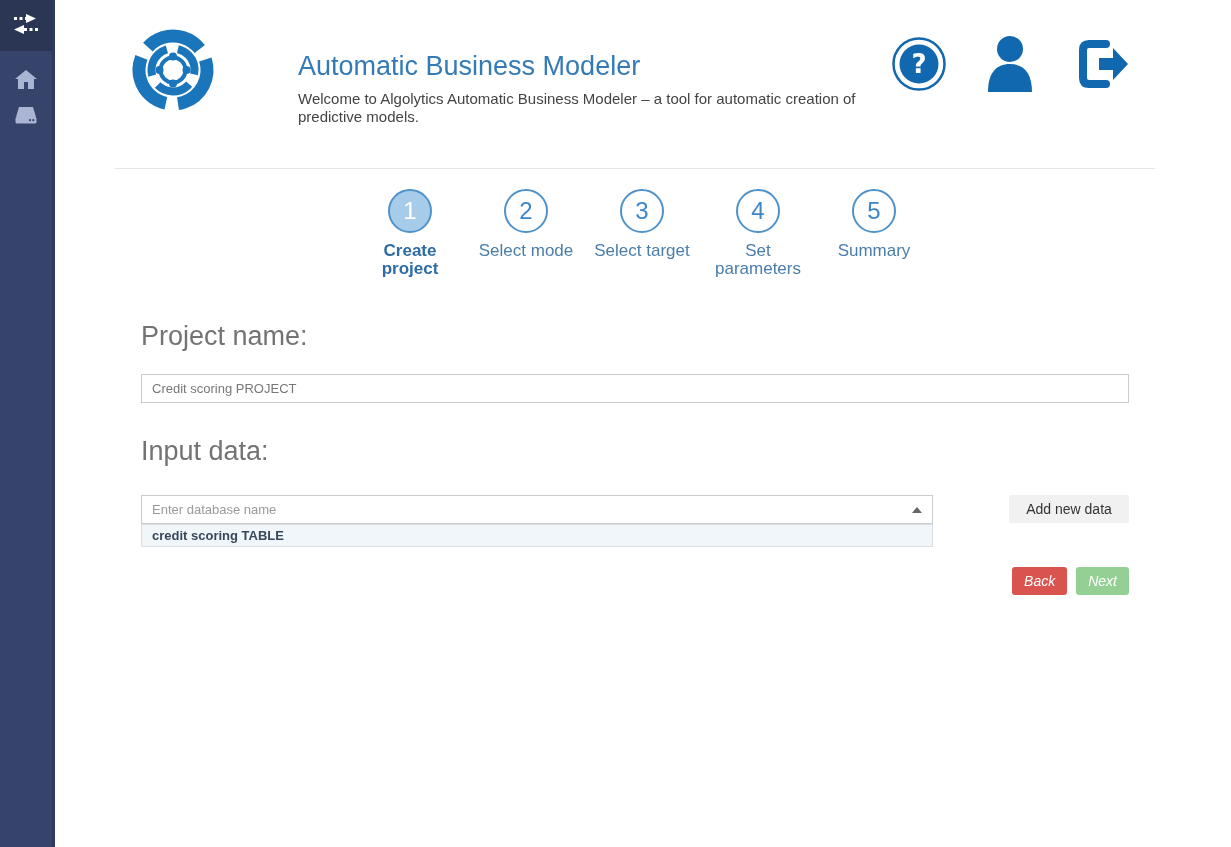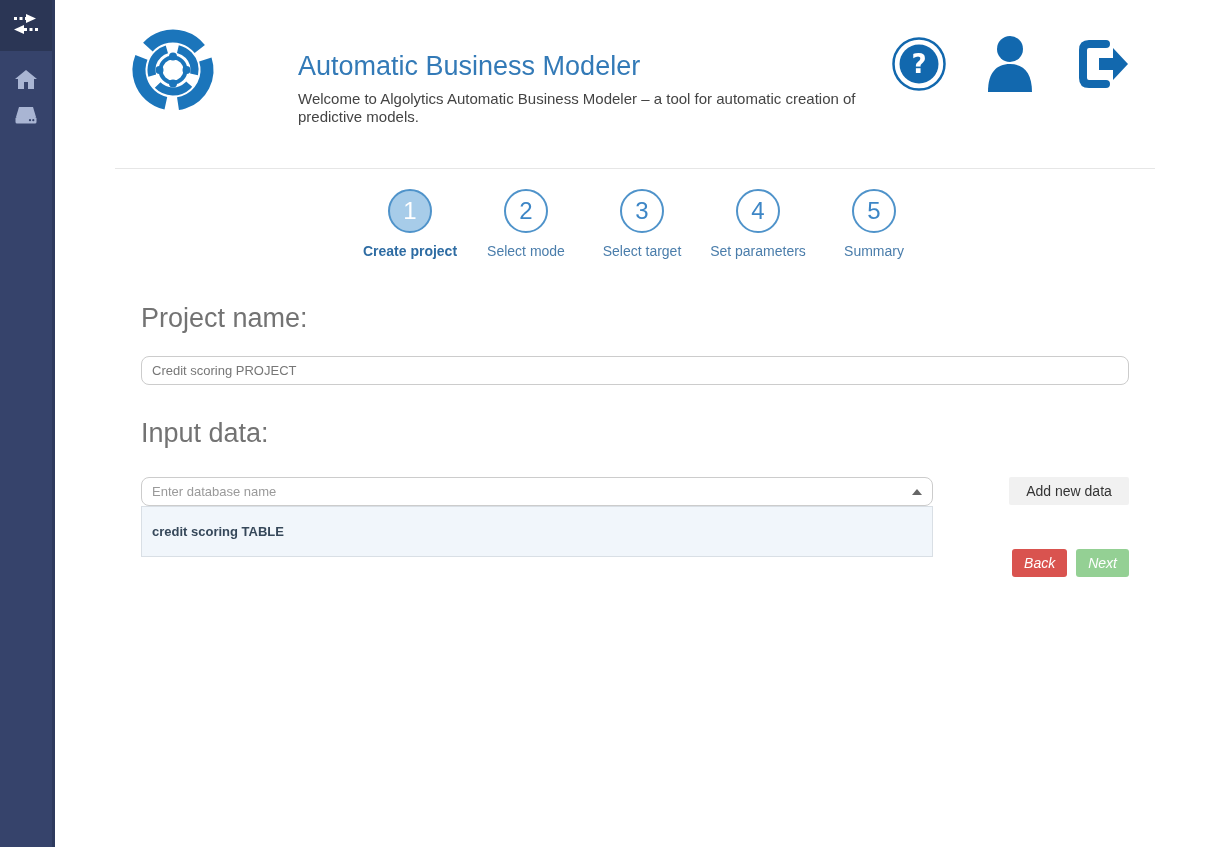--- a/index.html
+++ b/index.html
@@ -62,34 +62,34 @@
   .step { width: 96px; text-align: center; }
   .step-circle {
     width: 44px; height: 44px; margin: 0 auto;
     border: 2px solid #4f93ca; border-radius: 50%;
     display: flex; align-items: center; justify-content: center;
     font-size: 24px; color: #3d86c6; background: #ffffff;
     cursor: pointer;
   }
   .step.active .step-circle { background: #a7cce9; color: #ffffff; }
   .step-label {
-    margin-top: 9px; font-size: 14px; line-height: 18px; color: #4a7dab;
+    margin-top: 9px; font-size: 17px; line-height: 18px; color: #4a7dab;
   }
   .step.active .step-label { font-weight: bold; color: #2e6ca3; }
 
   
   .form-section { margin: 0 26px; }
   .section-heading {
     margin: 43px 0 22px 0;
     font-size: 27px; font-weight: 400; color: #737373;
   }
   .section-heading.second { margin-top: 33px; margin-bottom: 28px; }
   .text-input {
     width: 100%; height: 29px;
-    border: 1px solid #cccccc; border-radius: 8px;
+    border: 1px solid #cccccc; border-radius: 0;
     padding: 0 10px;
     font-family: "Liberation Sans", sans-serif;
     font-size: 13px; color: #777777;
     outline: none;
   }
   .text-input::placeholder { color: #9a9a9a; }
 
   .input-data-row { display: flex; align-items: flex-start; }
   .combobox { position: relative; width: 792px; }
   .combo-input { padding-right: 30px; }
@@ -99,21 +99,21 @@
     border-right: 5px solid transparent; border-bottom: 6px solid #666666;
     cursor: pointer;
   }
   .dropdown-panel {
     position: absolute; left: 0; right: 0; top: 29px;
     background: #f1f6fb;
     border: 1px solid #d9dfe5;
     z-index: 5;
   }
   .dropdown-item {
-    padding: 17px 10px;
+    padding: 3px 10px;
     font-size: 13px; font-weight: bold; color: #36485a;
     cursor: pointer;
   }
   .add-data-btn {
     margin-left: auto;
     width: 120px; height: 28px;
     background: #f1f1f1; border: none; border-radius: 2px;
     font-family: "Liberation Sans", sans-serif;
     font-size: 14px; color: #333333;
     cursor: pointer;

